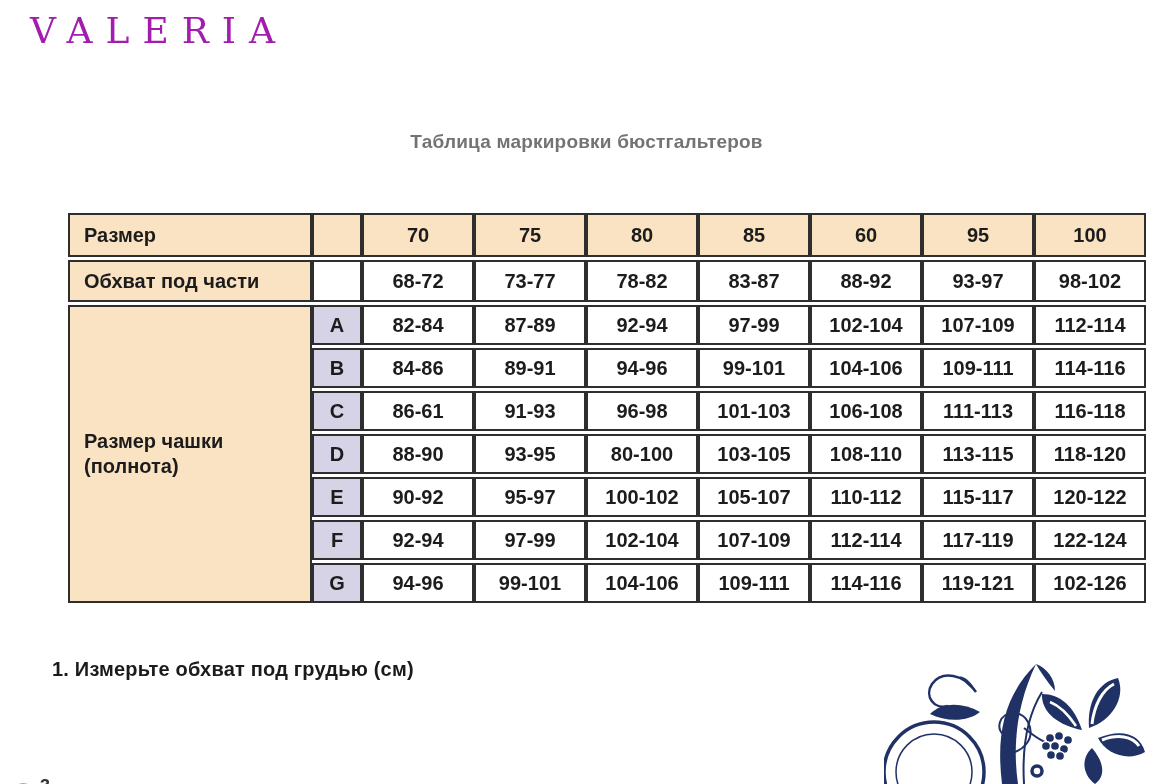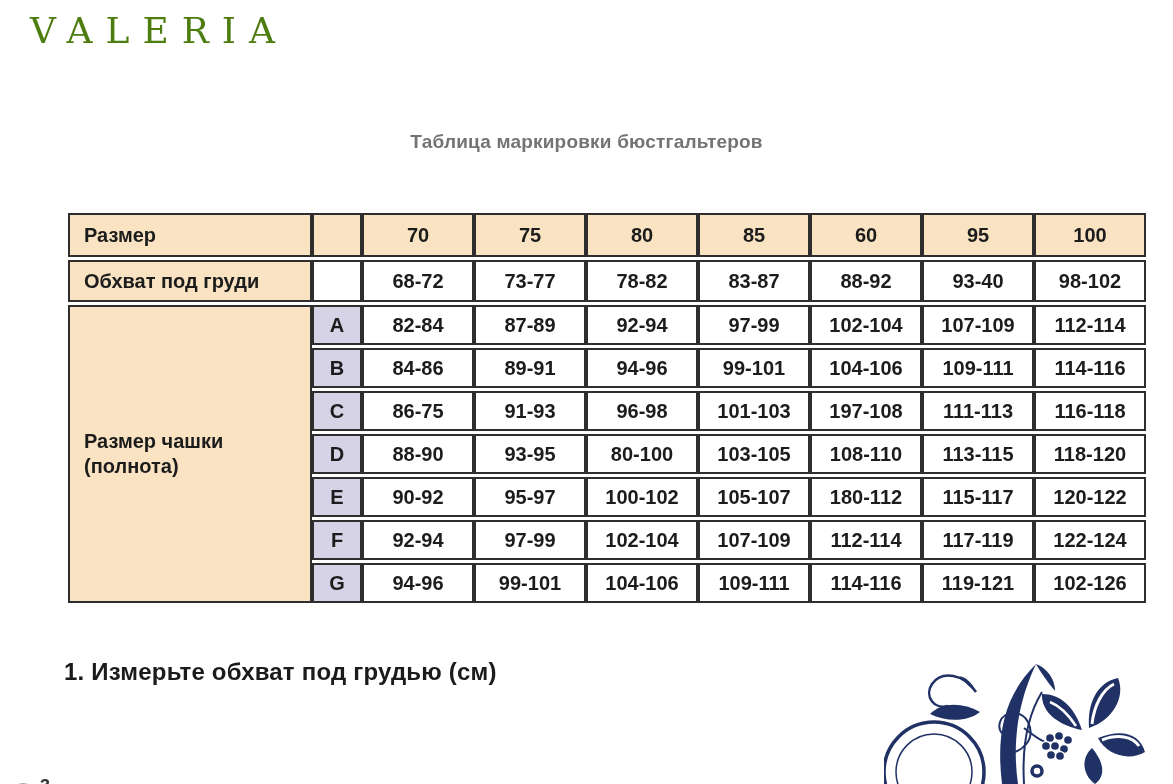--- a/index.html
+++ b/index.html
@@ -3,21 +3,21 @@
 <meta charset="utf-8">
 <style>
   html,body{margin:0;padding:0;background:#fff;}
   .page{
     position:relative;width:1173px;height:784px;background:#ffffff;
     font-family:"Liberation Sans",sans-serif;overflow:hidden;color:#1c1c1c;
   }
   .logo{
     position:absolute;left:30px;top:10px;
     font-family:"DejaVu Serif",serif;font-size:36px;font-weight:400;
-    letter-spacing:13px;color:#4d7c0f;
+    letter-spacing:13px;color:#a21caf;
   }
   .title{
     position:absolute;top:131px;left:0;width:1173px;text-align:center;
     font-size:19px;font-weight:bold;color:#737373;letter-spacing:.2px;
   }
   table.size-table{
     position:absolute;left:60px;top:210px;width:1078px;
     border-collapse:separate;border-spacing:0 3px;table-layout:fixed;padding-left:8px;
   }
   .size-table td{
@@ -27,21 +27,21 @@
   }
   .size-table tr.r-size td{height:44px;}
   .size-table tr.r-under td{height:42px;}
   .size-table tr.r-cup td{height:40px;}
   .peach{background:#fae3c2 !important;}
   .lav{background:#d6d3e6 !important;}
   .lbl{text-align:left;padding-left:14px !important;vertical-align:middle;}
   .num{text-align:center;vertical-align:middle;}
   .cup-span{vertical-align:middle;line-height:1.25;padding-right:60px !important;}
   .instr{
-    position:absolute;left:64px;font-size:24px;font-weight:bold;color:#1b1b1b;
+    position:absolute;left:52px;font-size:20px;font-weight:bold;color:#1b1b1b;
     white-space:nowrap;letter-spacing:.2px;
   }
   .instr.l1{top:658px;}
   .instr.l2{top:703px;}
   .clip3{
     position:absolute;left:40px;top:776px;height:8px;width:30px;overflow:hidden;
     font-size:18px;font-weight:bold;color:#333;
   }
   .ornament{position:absolute;left:884px;top:658px;width:262px;height:126px;}
   .corner-mark{
@@ -76,28 +76,28 @@
       <td class="peach"></td>
       <td class="peach num">70</td>
       <td class="peach num">75</td>
       <td class="peach num">80</td>
       <td class="peach num">85</td>
       <td class="peach num">60</td>
       <td class="peach num">95</td>
       <td class="peach num">100</td>
     </tr>
     <tr class="r-under">
-      <td class="peach lbl">Обхват под груди</td>
+      <td class="peach lbl">Обхват под части</td>
       <td></td>
       <td class="num">68-72</td>
       <td class="num">73-77</td>
       <td class="num">78-82</td>
       <td class="num">83-87</td>
       <td class="num">88-92</td>
-      <td class="num">93-40</td>
+      <td class="num">93-97</td>
       <td class="num">98-102</td>
     </tr>
     <tr class="r-cup">
       <td class="peach lbl cup-span" rowspan="7">Размер чашки (полнота)</td>
       <td class="lav num">A</td>
       <td class="num">82-84</td>
       <td class="num">87-89</td>
       <td class="num">92-94</td>
       <td class="num">97-99</td>
       <td class="num">102-104</td>
@@ -109,45 +109,45 @@
       <td class="num">84-86</td>
       <td class="num">89-91</td>
       <td class="num">94-96</td>
       <td class="num">99-101</td>
       <td class="num">104-106</td>
       <td class="num">109-111</td>
       <td class="num">114-116</td>
     </tr>
     <tr class="r-cup">
       <td class="lav num">C</td>
-      <td class="num">86-75</td>
+      <td class="num">86-61</td>
       <td class="num">91-93</td>
       <td class="num">96-98</td>
       <td class="num">101-103</td>
-      <td class="num">197-108</td>
+      <td class="num">106-108</td>
       <td class="num">111-113</td>
       <td class="num">116-118</td>
     </tr>
     <tr class="r-cup">
       <td class="lav num">D</td>
       <td class="num">88-90</td>
       <td class="num">93-95</td>
       <td class="num">80-100</td>
       <td class="num">103-105</td>
       <td class="num">108-110</td>
       <td class="num">113-115</td>
       <td class="num">118-120</td>
     </tr>
     <tr class="r-cup">
       <td class="lav num">E</td>
       <td class="num">90-92</td>
       <td class="num">95-97</td>
       <td class="num">100-102</td>
       <td class="num">105-107</td>
-      <td class="num">180-112</td>
+      <td class="num">110-112</td>
       <td class="num">115-117</td>
       <td class="num">120-122</td>
     </tr>
     <tr class="r-cup">
       <td class="lav num">F</td>
       <td class="num">92-94</td>
       <td class="num">97-99</td>
       <td class="num">102-104</td>
       <td class="num">107-109</td>
       <td class="num">112-114</td>

